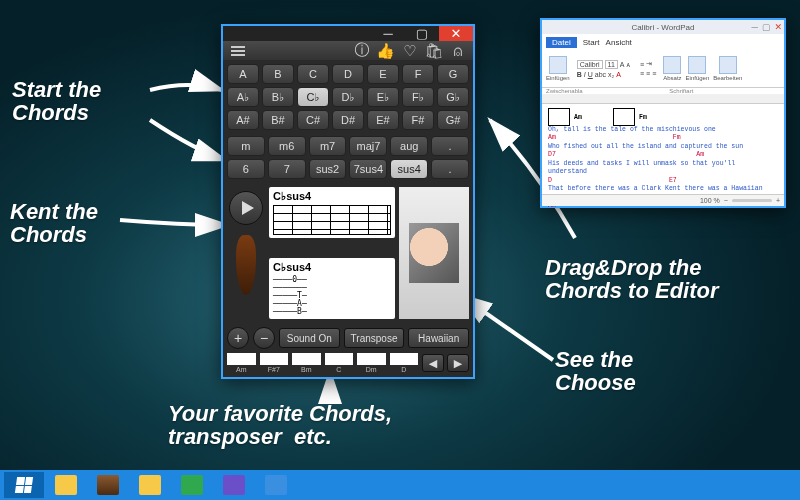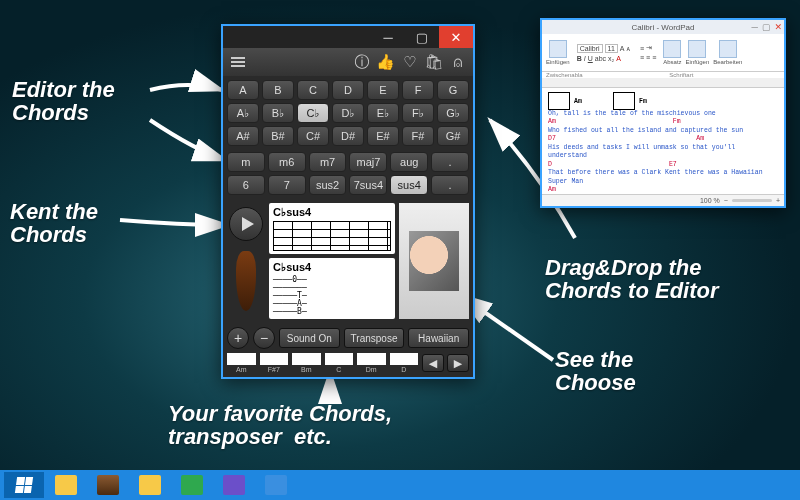--- a/index.html
+++ b/index.html
@@ -43,21 +43,21 @@
     background:linear-gradient(#555,#3a3a3a); border:1px solid #222;
     border-radius:4px; color:#ddd; font-size:11px; height:20px;
     display:flex;align-items:center;justify-content:center;
   }
   .key.on{background:linear-gradient(#d8d8d8,#bcbcbc);color:#222}
   .mid{display:flex;gap:4px;padding:4px;background:#2a2a2a;flex:1}
   .playcol{width:38px;display:flex;flex-direction:column;align-items:center;gap:6px}
   .play{width:34px;height:34px;border-radius:50%;background:linear-gradient(#555,#333);border:1px solid #111;display:flex;align-items:center;justify-content:center;margin-top:4px}
   .play::after{content:"";border-left:12px solid #ddd;border-top:7px solid transparent;border-bottom:7px solid transparent;margin-left:3px}
   .instr{width:20px;height:60px;background:linear-gradient(#7a3b12,#3d1d08);border-radius:40% 40% 50% 50%/30% 30% 60% 60%;margin-top:4px}
-  .diags{flex:1;display:flex;flex-direction:column;gap:4px}
+  .diags{flex:1;display:flex;flex-direction:column;gap:20px}
   .diag{background:#fff;color:#000;border-radius:2px;padding:3px 4px}
   .diag .nm{font-size:11px;font-weight:600;margin-bottom:2px}
   .fret{height:30px;background:
      repeating-linear-gradient(to right, transparent 0 18px, #000 18px 19px),
      repeating-linear-gradient(to bottom, transparent 0 7px, #000 7px 8px);
      border:1px solid #000}
   .tab{font-family:monospace;font-size:8px;line-height:8px;color:#000;white-space:pre}
   .photo{width:70px;background:linear-gradient(#eee,#ccc);display:flex;align-items:center;justify-content:center}
   .hand{width:50px;height:60px;background:radial-gradient(circle at 40% 40%,#f3d1b8 0 40%,transparent 41%),linear-gradient(135deg,#999,#555);}
   .bot{
@@ -95,21 +95,21 @@
   .tb.start{background:#0a64af}
   .win-logo{width:16px;height:16px;display:grid;grid-template-columns:1fr 1fr;grid-template-rows:1fr 1fr;gap:1px;transform:skewX(-8deg)}
   .win-logo span{background:#fff}
   .tb .ico{width:22px;height:20px;border-radius:2px}
   
   svg.arrows{position:absolute;left:0;top:0;width:800px;height:500px;pointer-events:none}
 </style>
 </head>
 <body>
 
-<div class="annot" style="left:12px;top:78px;white-space:pre">Editor the
+<div class="annot" style="left:12px;top:78px;white-space:pre">Start the
 Chords</div>
 <div class="annot" style="left:10px;top:200px;white-space:pre">Kent the
 Chords</div>
 <div class="annot" style="left:168px;top:402px;white-space:pre;text-align:left">Your favorite Chords,
 transposer  etc.</div>
 <div class="annot" style="left:555px;top:348px;white-space:pre">See the
 Choose</div>
 <div class="annot" style="left:545px;top:256px;white-space:pre">Drag&amp;Drop the
 Chords to Editor</div>
 
@@ -242,20 +242,25 @@
 
 <div class="wp">
   <div class="wp-top">
     <span>Calibri - WordPad</span>
     <div class="ctl">
         <span>─</span>
         <span>▢</span>
         <span>✕</span>
       </div>
   </div>
+  <div class="wp-menu">
+    <span class="file">Datei</span>
+    <span>Start</span>
+    <span>Ansicht</span>
+  </div>
   <div class="ribbon">
     <div class="ribbox">
         <div class="ribicon"></div>
         <span>Einfügen</span>
       </div>
     <div class="ribgroup">
       <div class="ribrow">
         <span class="sel">Calibri</span>
         <span class="sel">11</span>
         <span>A</span>

